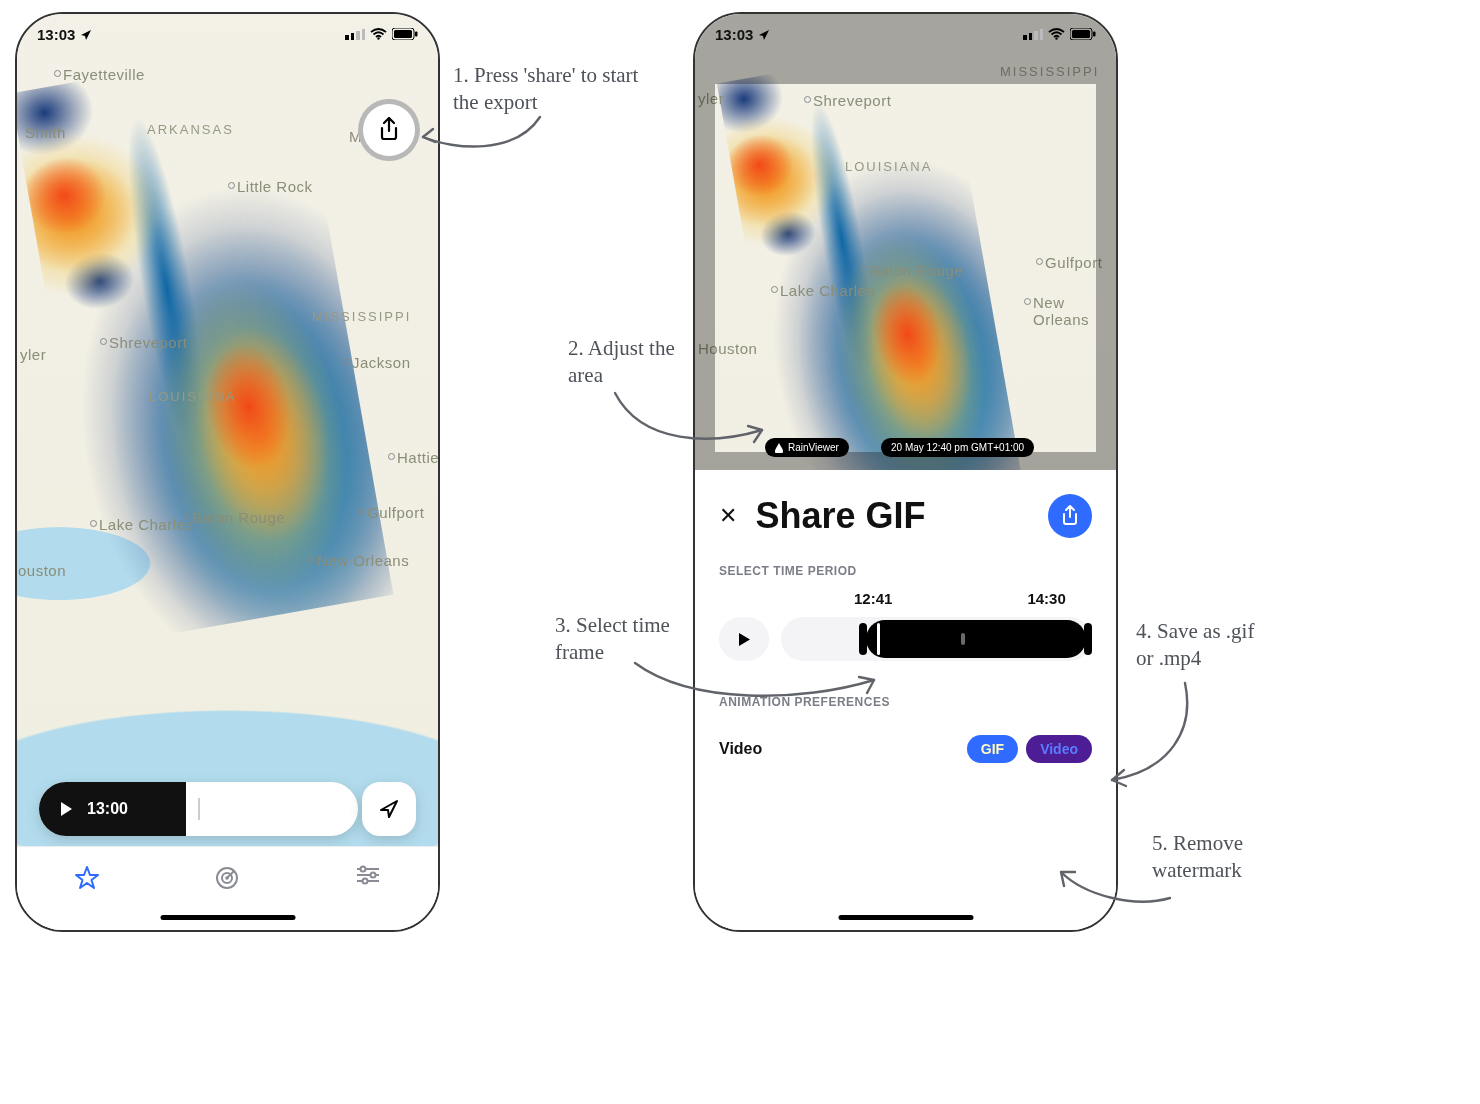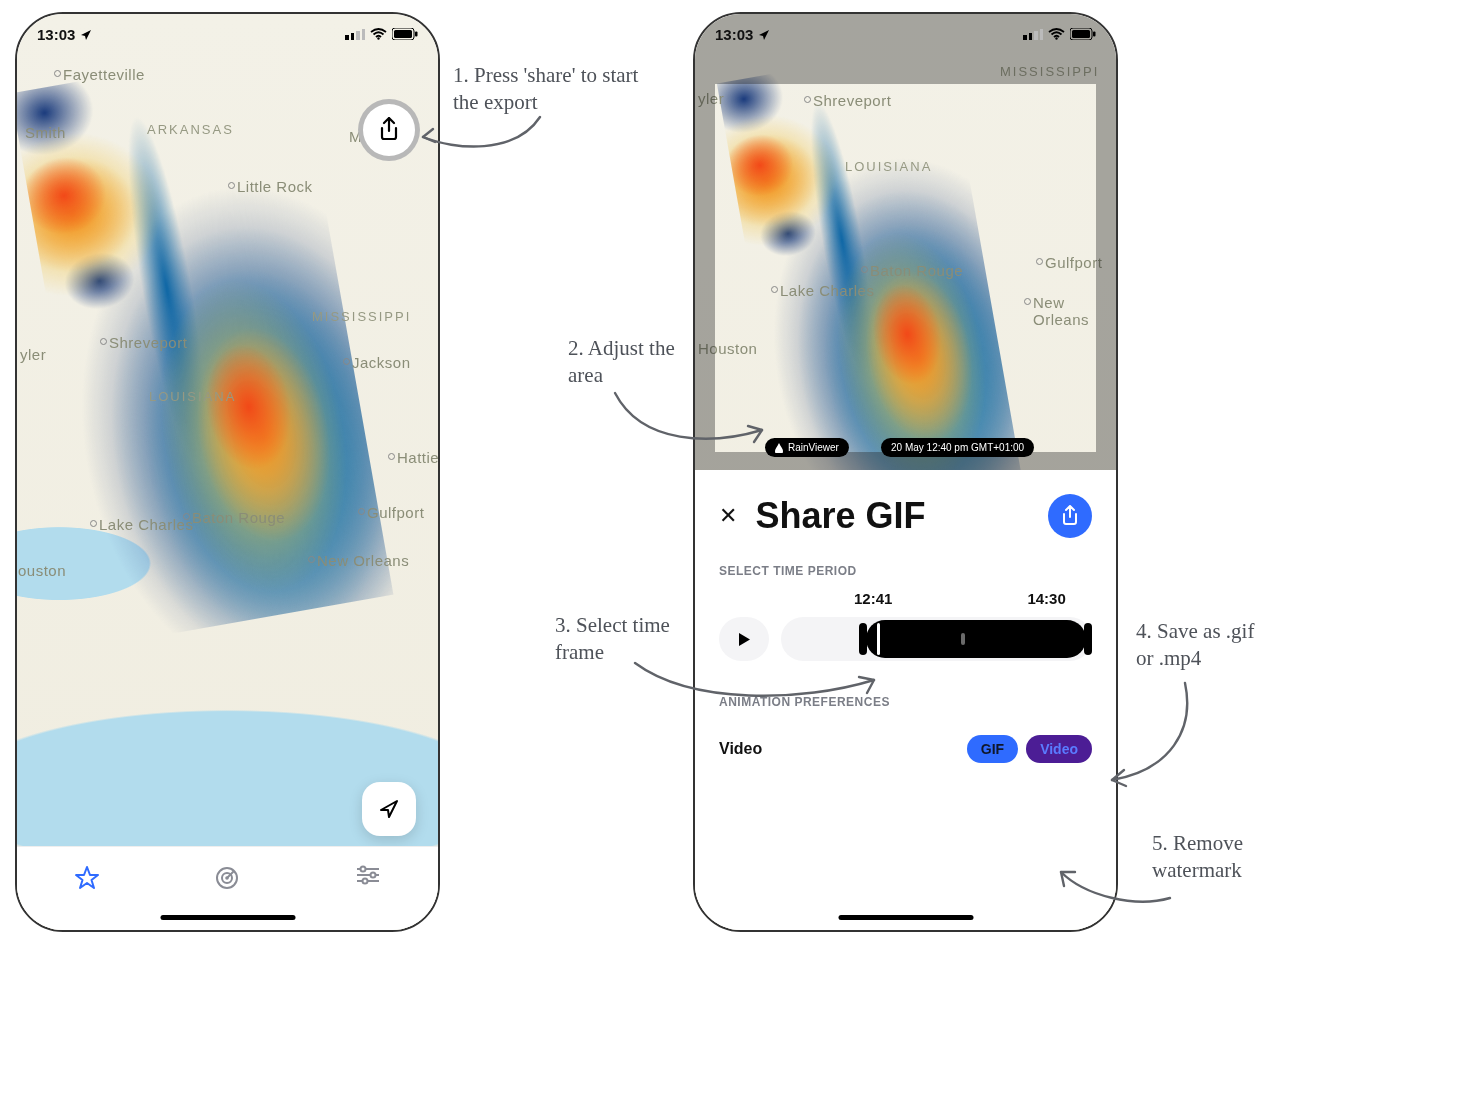--- a/index.html
+++ b/index.html
@@ -132,21 +132,21 @@
 .range .handle.l{left:78px;background:#000}
 .range .handle.r{right:0px;background:#000}
 .range .play-head{position:absolute;left:96px;top:6px;bottom:6px;width:3px;background:#fff;border-radius:2px;}
 .range .mid-head{position:absolute;left:58%;top:16px;bottom:16px;width:4px;background:#6a6a6a;border-radius:2px;}
 
 .pref-row{display:flex;align-items:center;justify-content:space-between;
   padding:14px 0;border-bottom:1px solid #eee;font-size:16px;font-weight:600;}
 .pref-row:last-child{border-bottom:none}
 .seg{display:flex;gap:8px;}
 .seg span{padding:6px 14px;border-radius:16px;font-size:14px;font-weight:600;}
-.seg .on{background:#2f6bff;color:#0f172a;}
+.seg .on{background:#2f6bff;color:#fef9c3;}
 .seg .off{background:#4c1d95;color:#5a7cff;}
 .switch{width:56px;height:32px;border-radius:16px;background:#2f6bff;position:relative}
 .switch::after{content:"";position:absolute;right:2px;top:2px;width:28px;height:28px;
   background:#fff;border-radius:50%}
 
 
 .ann{position:absolute;font-family:"Comic Sans MS","Segoe Script",cursive;
   font-size:21px;color:#4e5259;line-height:1.3;}
 .arrow{position:absolute;stroke:#606369;stroke-width:2.4;fill:none;
   stroke-linecap:round;stroke-linejoin:round;}
@@ -205,20 +205,31 @@
     </span>
   </div>
 
   <div class="sharebtn">
     <svg width="22" height="26">
       <path d="M11 1 L11 14 M6 6 L11 1 L16 6" stroke="#000" stroke-width="2.2" fill="none" stroke-linecap="round" stroke-linejoin="round"></path>
       <path d="M4 11 v9 a2 2 0 0 0 2 2 h10 a2 2 0 0 0 2 -2 v-9" stroke="#000" stroke-width="2.2" fill="none" stroke-linecap="round"></path>
     </svg>
   </div>
 
+  <div class="tl">
+    <div class="dark">
+      <svg width="14" height="16">
+          <path d="M2 1 L13 8 L2 15 Z"></path>
+        </svg>
+      <span>13:00</span>
+    </div>
+    <div class="light">
+      <span style="width:2px;height:22px;background:#ccc"></span>
+    </div>
+  </div>
   <div class="locbtn">
     <svg width="22" height="22">
         <path d="M3 12 L19 3 L11 19 L10 12 Z" fill="none" stroke="#000" stroke-width="2" stroke-linejoin="round"></path>
       </svg>
   </div>
 
   <div class="tabbar">
     <span>
       <svg width="26" height="26">
           <path d="M13 2 L16 10 L24 10 L17.5 15 L20 23 L13 18 L6 23 L8.5 15 L2 10 L10 10 Z" fill="none" stroke="#2f6bff" stroke-width="2" stroke-linejoin="round"></path>

